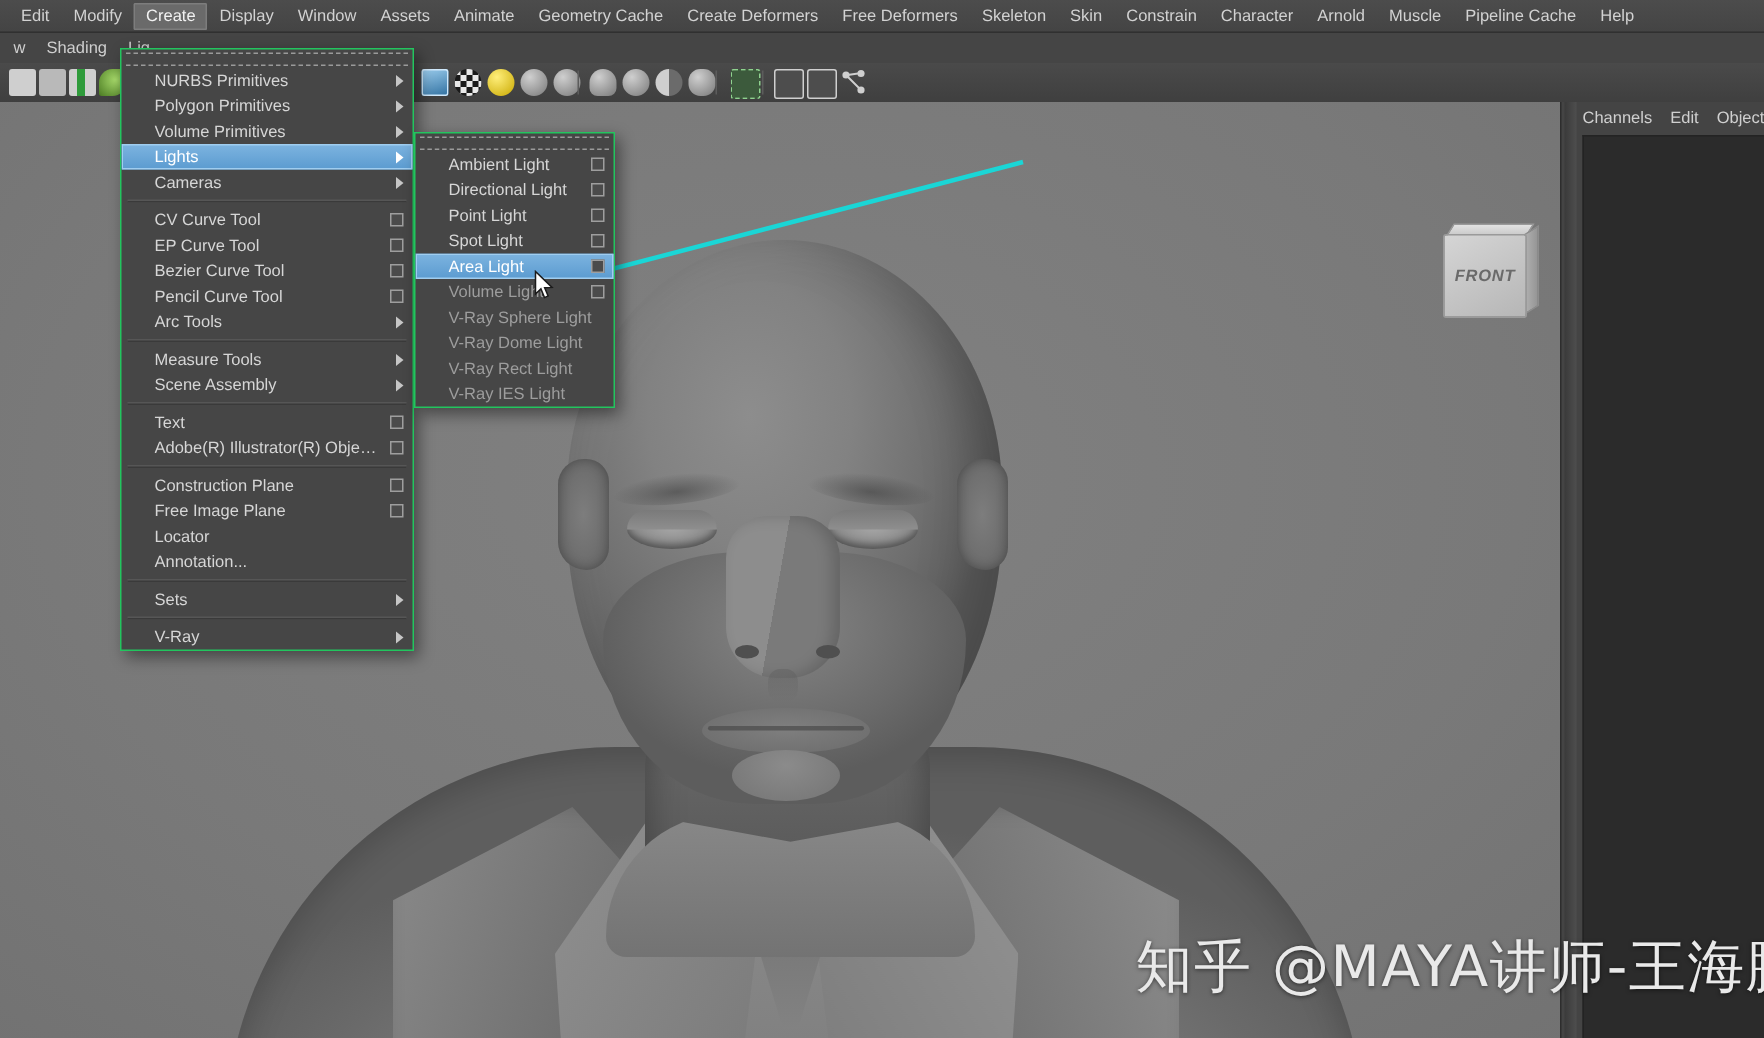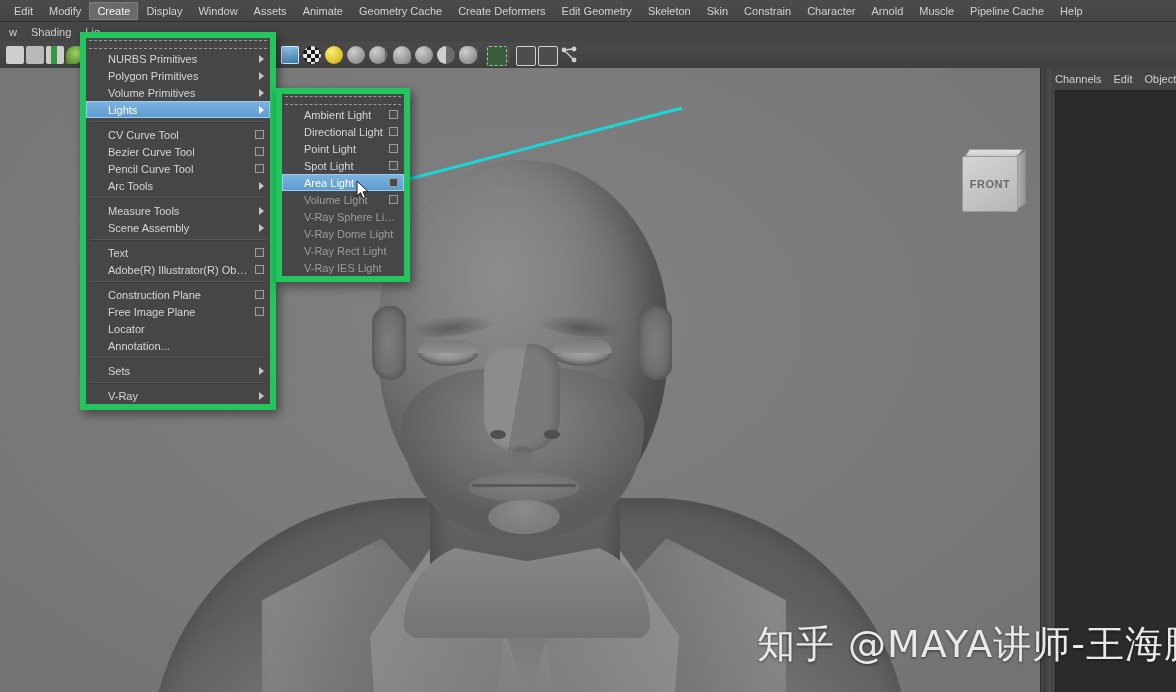--- a/index.html
+++ b/index.html
@@ -172,21 +172,21 @@
     background:#4d4d4d;border-radius:2px;opacity:.75;}
   .chin{position:absolute;left:488px;top:432px;width:72px;height:34px;
     background:radial-gradient(ellipse at 50% 30%,#8b8b8b,#747474);border-radius:50%;}
 
   
   .viewcube{position:absolute;left:962px;top:88px;width:56px;height:56px;}
   .vc-face{position:absolute;inset:0;
     background:linear-gradient(150deg,#d5d5d5,#b6b6b6);
     border:1px solid #9a9a9a;border-radius:2px;
     display:flex;align-items:center;justify-content:center;}
-  .vc-face span{font-size:11px;color:#6a6a6a;letter-spacing:.5px;font-weight:bold;}
+  .vc-face span{font-size:11px;color:#6a6a6a;letter-spacing:.5px;font-weight:bold;font-style:italic;}
   .vc-top{position:absolute;left:4px;top:-7px;width:52px;height:8px;
     background:linear-gradient(#e2e2e2,#c4c4c4);border:1px solid #9a9a9a;
     transform:skewX(-32deg);}
   .vc-side{position:absolute;left:54px;top:-3px;width:8px;height:52px;
     background:linear-gradient(90deg,#b0b0b0,#959595);border:1px solid #8d8d8d;
     transform:skewY(-32deg);}
 
   
   .anno{position:absolute;left:0;top:0;width:1040px;height:624px;pointer-events:none;}
 
@@ -198,21 +198,21 @@
   .rp-tabs{position:absolute;left:0;top:0;width:136px;height:22px;
     display:flex;align-items:center;gap:12px;padding-left:14px;box-sizing:border-box;}
   .rp-tabs span{font-size:11px;color:#d0d0d0;}
   .rp-body{position:absolute;left:14px;top:22px;width:122px;height:602px;
     background:#2b2b2b;border:1px solid #232323;border-right:0;border-bottom:0;}
   .rp-scroll{position:absolute;left:2px;top:0;width:8px;height:624px;
     background:linear-gradient(90deg,#3a3a3a,#4e4e4e);}
 
   
   .menu{
-    position:absolute;background:#464646;border:6px solid #22c55e;
+    position:absolute;background:#464646;border:1px solid #22c55e;
     box-shadow:3px 4px 10px rgba(0,0,0,.45);
     padding:0;box-sizing:border-box;
   }
   .tearoff{height:7px;margin:2px 3px 1px 3px;
     border-top:1px dashed #9a9a9a;border-bottom:1px dashed #9a9a9a;}
   .row{
     position:relative;height:17px;display:flex;align-items:center;
     padding:0 6px 0 22px;box-sizing:border-box;font-size:11px;color:#d6d6d6;
     white-space:nowrap;
   }
@@ -252,21 +252,21 @@
   <div class="menubar" id="menubar">
       <div class="mi">Edit</div>
       <div class="mi">Modify</div>
       <div class="mi active">Create</div>
       <div class="mi">Display</div>
       <div class="mi">Window</div>
       <div class="mi">Assets</div>
       <div class="mi">Animate</div>
       <div class="mi">Geometry Cache</div>
       <div class="mi">Create Deformers</div>
-      <div class="mi">Edit Geometry</div>
+      <div class="mi">Free Deformers</div>
       <div class="mi">Skeleton</div>
       <div class="mi">Skin</div>
       <div class="mi">Constrain</div>
       <div class="mi">Character</div>
       <div class="mi">Arnold</div>
       <div class="mi">Muscle</div>
       <div class="mi">Pipeline Cache</div>
       <div class="mi">Help</div>
     </div>
 
@@ -382,23 +382,31 @@
           <span class="arrow"></span>
         </div>
         <div class="row">
           <span class="lbl">Volume Primitives</span>
           <span class="arrow"></span>
         </div>
         <div class="row sel">
           <span class="lbl">Lights</span>
           <span class="arrow"></span>
         </div>
+        <div class="row">
+          <span class="lbl">Cameras</span>
+          <span class="arrow"></span>
+        </div>
         <div class="divider"></div>
         <div class="row">
           <span class="lbl">CV Curve Tool</span>
+          <span class="obox"></span>
+        </div>
+        <div class="row">
+          <span class="lbl">EP Curve Tool</span>
           <span class="obox"></span>
         </div>
         <div class="row">
           <span class="lbl">Bezier Curve Tool</span>
           <span class="obox"></span>
         </div>
         <div class="row">
           <span class="lbl">Pencil Curve Tool</span>
           <span class="obox"></span>
         </div>

